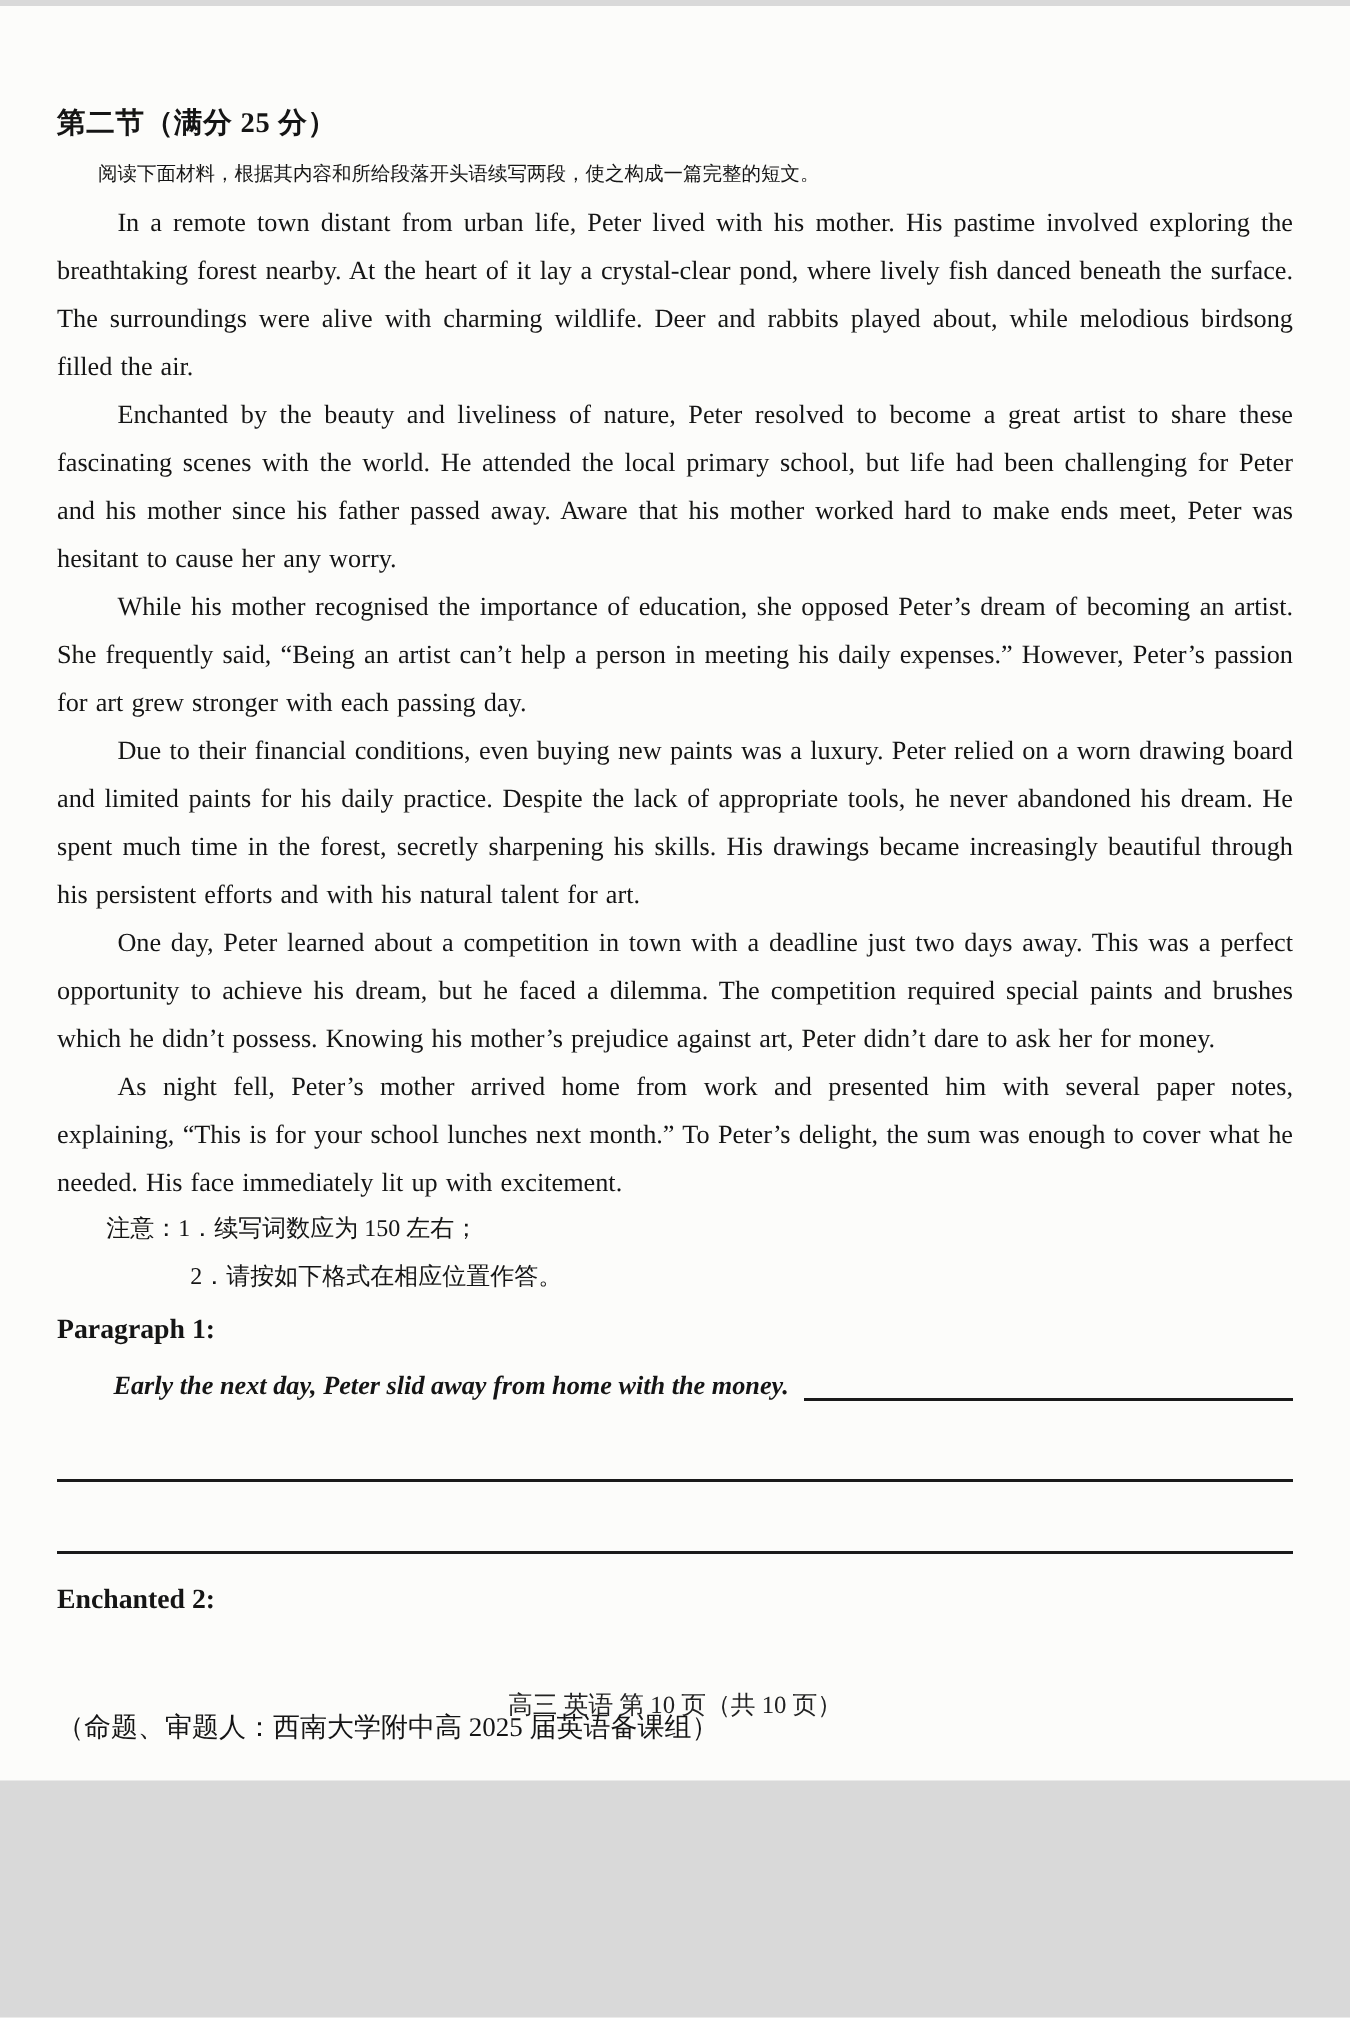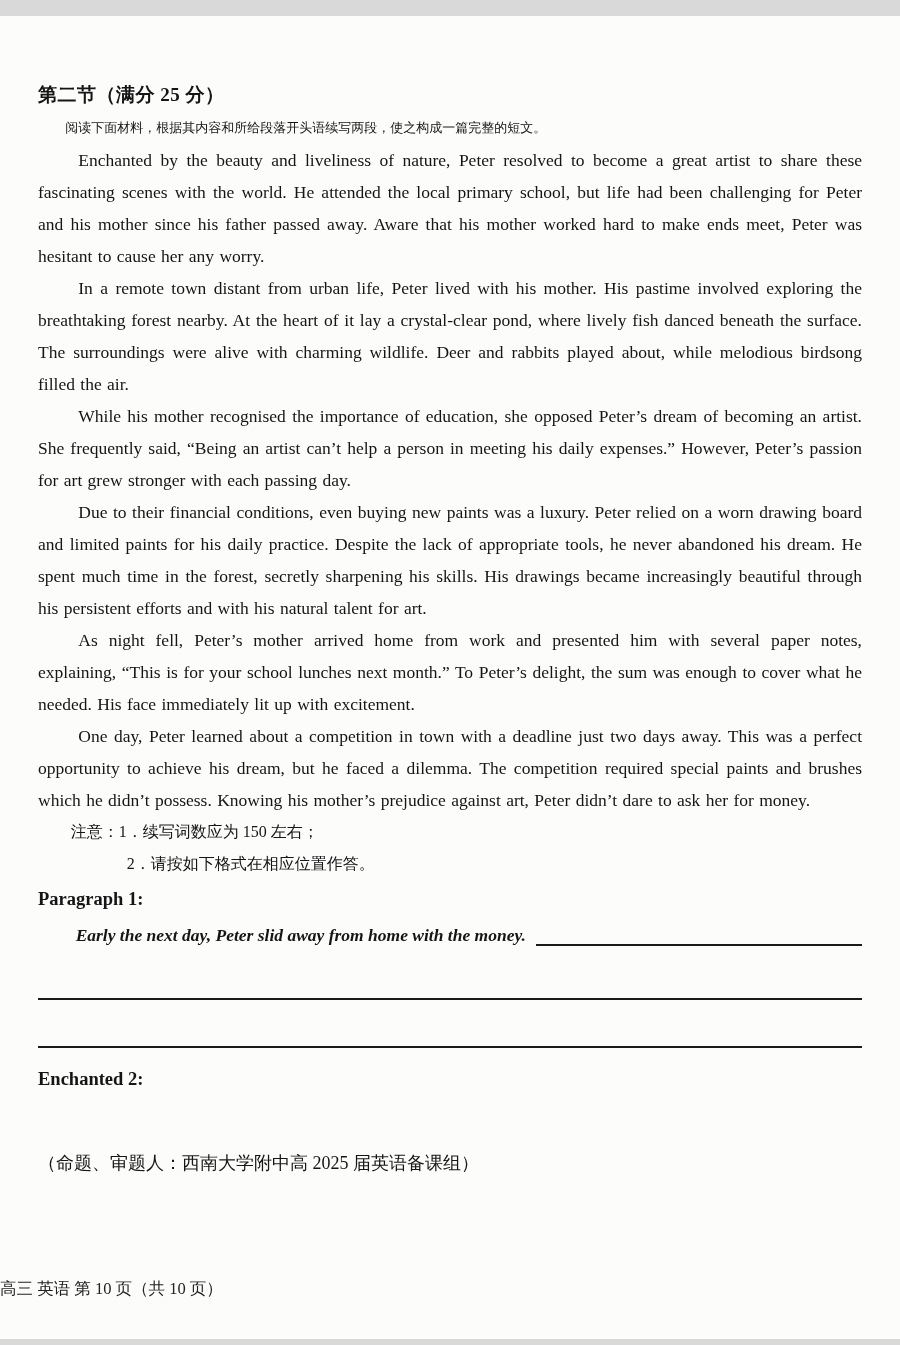--- a/index.html
+++ b/index.html
@@ -2,22 +2,22 @@
 <html><head>
 <meta charset="utf-8">
 <style>
   html, body {
     margin: 0;
     padding: 0;
     background: #d9d9d9;
   }
   .page {
     width: 900px;
-    height: 1323px;
-    margin: 16px auto;
+    height: 1183px;
+    margin: 4px auto;
     background: #fcfcfa;
     color: #151515;
     box-sizing: border-box;
     padding: 62px 38px 30px 38px;
     position: relative;
     font-family: "Liberation Serif", "DejaVu Serif", serif;
     font-size: 17.5px;
     line-height: 32px;
   }
   .section-title {
@@ -83,41 +83,41 @@
     margin: 52px 2px 0 0;
     text-align: left;
     font-size: 18px;
     line-height: 30px;
   }
   .page-footer {
     position: absolute;
     left: 0;
     right: 0;
     bottom: 34px;
-    text-align: left;
+    text-align: center;
     font-size: 16.5px;
     color: #222;
   }
 </style>
 </head>
 <body>
 
 <div class="page">
 
   <h2 class="section-title">第二节（满分 25 分）</h2>
 
   <p class="instruction">阅读下面材料，根据其内容和所给段落开头语续写两段，使之构成一篇完整的短文。</p>
 
   <div class="story">
+    <p>In a remote town distant from urban life, Peter lived with his mother. His pastime involved exploring the breathtaking forest nearby. At the heart of it lay a crystal-clear pond, where lively fish danced beneath the surface. The surroundings were alive with charming wildlife. Deer and rabbits played about, while melodious birdsong filled the air.</p>
     <p>Enchanted by the beauty and liveliness of nature, Peter resolved to become a great artist to share these fascinating scenes with the world. He attended the local primary school, but life had been challenging for Peter and his mother since his father passed away. Aware that his mother worked hard to make ends meet, Peter was hesitant to cause her any worry.</p>
-    <p>In a remote town distant from urban life, Peter lived with his mother. His pastime involved exploring the breathtaking forest nearby. At the heart of it lay a crystal-clear pond, where lively fish danced beneath the surface. The surroundings were alive with charming wildlife. Deer and rabbits played about, while melodious birdsong filled the air.</p>
     <p>While his mother recognised the importance of education, she opposed Peter’s dream of becoming an artist. She frequently said, “Being an artist can’t help a person in meeting his daily expenses.” However, Peter’s passion for art grew stronger with each passing day.</p>
     <p>Due to their financial conditions, even buying new paints was a luxury. Peter relied on a worn drawing board and limited paints for his daily practice. Despite the lack of appropriate tools, he never abandoned his dream. He spent much time in the forest, secretly sharpening his skills. His drawings became increasingly beautiful through his persistent efforts and with his natural talent for art.</p>
+    <p>One day, Peter learned about a competition in town with a deadline just two days away. This was a perfect opportunity to achieve his dream, but he faced a dilemma. The competition required special paints and brushes which he didn’t possess. Knowing his mother’s prejudice against art, Peter didn’t dare to ask her for money.</p>
     <p>As night fell, Peter’s mother arrived home from work and presented him with several paper notes, explaining, “This is for your school lunches next month.” To Peter’s delight, the sum was enough to cover what he needed. His face immediately lit up with excitement.</p>
-    <p>One day, Peter learned about a competition in town with a deadline just two days away. This was a perfect opportunity to achieve his dream, but he faced a dilemma. The competition required special paints and brushes which he didn’t possess. Knowing his mother’s prejudice against art, Peter didn’t dare to ask her for money.</p>
   </div>
 
   <div class="notes">
     <p class="note-first">注意：1．续写词数应为 150 左右；</p>
     <p class="note-second">2．请按如下格式在相应位置作答。</p>
   </div>
 
   <p class="para-label">Paragraph 1:</p>
 
   <div class="answer-block">

